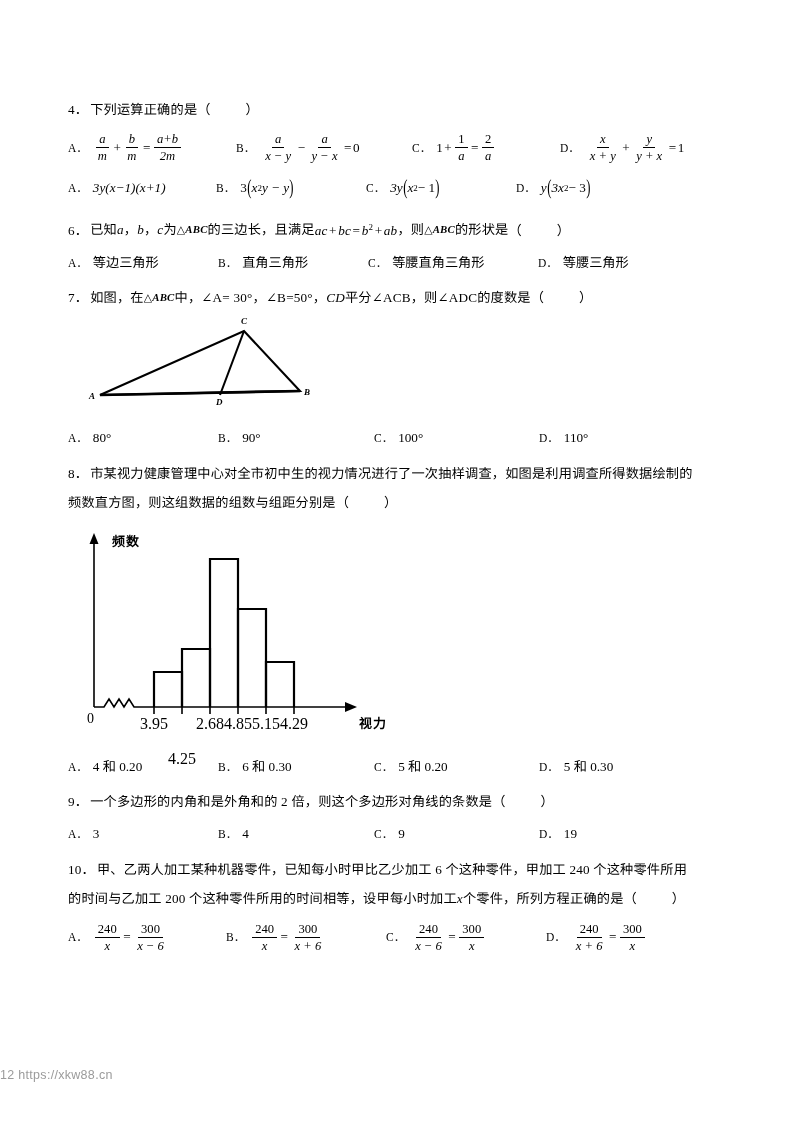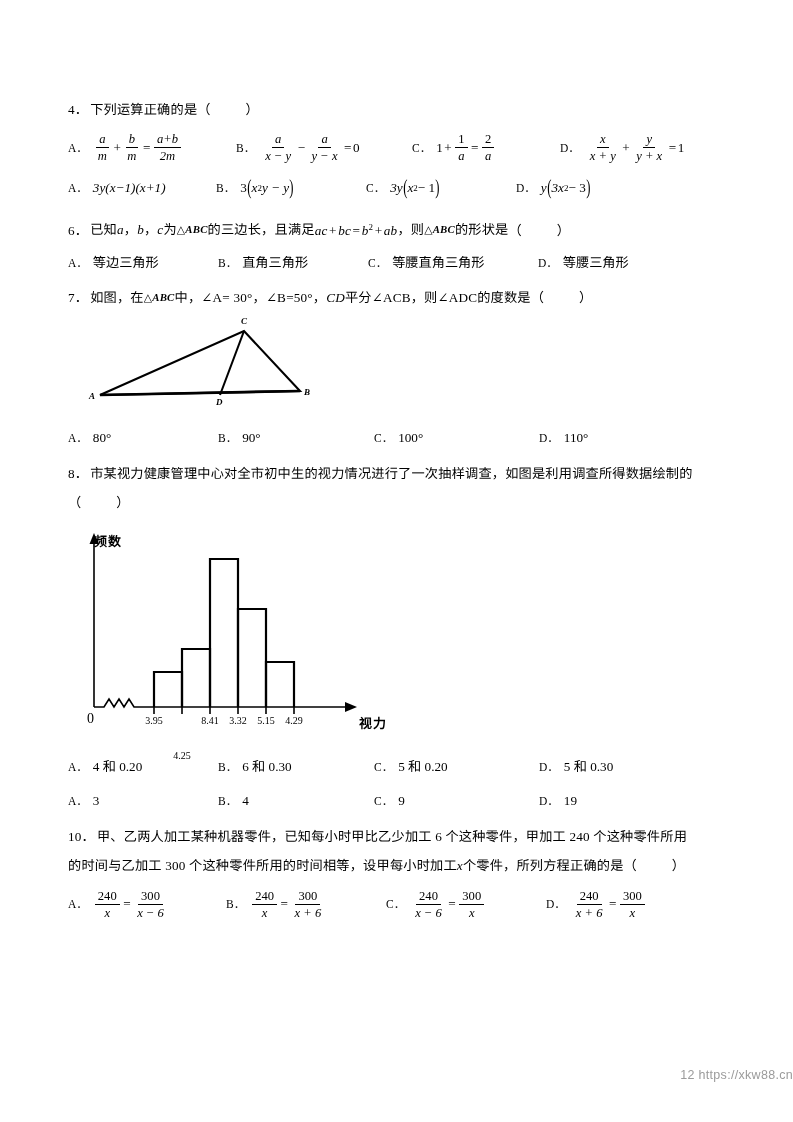--- a/index.html
+++ b/index.html
@@ -150,36 +150,36 @@
   .hist-axis-label {
     position: absolute;
     font-family: "Liberation Sans", "DejaVu Sans", sans-serif;
     font-size: 13px;
     font-weight: 600;
     letter-spacing: 1px;
   }
   .hist-tick {
     position: absolute;
     font-family: "Liberation Serif", "DejaVu Serif", serif;
-    font-size: 10px;
+    font-size: 16px;
     text-align: center;
   }
   .hist-zero {
     position: absolute;
     font-family: "Liberation Serif", "DejaVu Serif", serif;
     font-size: 14px;
   }
 
   
   .footer {
     position: absolute;
     left: 0;
     top: 1068px;
     width: 793px;
-    text-align: right;
+    text-align: left;
     color: #9b9b9b;
     font-family: "Liberation Sans", "DejaVu Sans", sans-serif;
     font-size: 12.5px;
     letter-spacing: 0.3px;
   }
 </style>
 </head>
 <body>
 
 <div class="page">
@@ -347,21 +347,21 @@
         </div>
         <div class="opt">
           <span class="opt-lab">D．</span>
           <span>110°</span>
         </div>
       </div>
     </div>
 
     <div class="q">
       <div class="q-stem wrap" style="width:655px">
-        <span class="q-num">8．</span><span>市某视力健康管理中心对全市初中生的视力情况进行了一次抽样调查，如图是利用调查所得数据绘制的</span><br><span class="paren-blank">&nbsp;</span>
+        <span class="q-num">8．</span><span>市某视力健康管理中心对全市初中生的视力情况进行了一次抽样调查，如图是利用调查所得数据绘制的</span><br><span>频数直方图，则这组数据的组数与组距分别是</span><span class="paren-blank">&nbsp;</span>
       </div>
 
       <div class="fig-hist">
         <svg width="330" height="215" viewBox="0 0 330 215">
 
           <line x1="18" y1="14" x2="18" y2="180" stroke="#000" stroke-width="1.6"></line>
           <polygon points="18,6 13.5,17 22.5,17" fill="#000"></polygon>
 
           <path d="M18,180 L28,180 L33,172 L38,180 L43,172 L48,180 L53,172 L58,180 L63,180" fill="none" stroke="#000" stroke-width="1.6"></path>
           <line x1="63" y1="180" x2="272" y2="180" stroke="#000" stroke-width="1.6"></line>
@@ -378,28 +378,28 @@
           <g stroke="#000" stroke-width="1.6">
             <line x1="78" y1="180" x2="78" y2="187"></line>
             <line x1="106" y1="180" x2="106" y2="187"></line>
             <line x1="134" y1="180" x2="134" y2="187"></line>
             <line x1="162" y1="180" x2="162" y2="187"></line>
             <line x1="190" y1="180" x2="190" y2="187"></line>
             <line x1="218" y1="180" x2="218" y2="187"></line>
           </g>
         </svg>
 
-        <span class="hist-axis-label" style="left:18px; top:4px;">频数</span>
+        <span class="hist-axis-label" style="left:36px; top:4px;">频数</span>
         <span class="hist-axis-label" style="left:283px; top:186px;">视力</span>
         <span class="hist-zero" style="left:11px; top:184px;">0</span>
 
         <span class="hist-tick" style="left:58px;  top:188px; width:40px;">3.95</span>
         <span class="hist-tick" style="left:86px;  top:188px; width:40px;margin-top:35px;">4.25</span>
-        <span class="hist-tick" style="left:114px; top:188px; width:40px;">8.41</span>
-        <span class="hist-tick" style="left:142px; top:188px; width:40px;">3.32</span>
+        <span class="hist-tick" style="left:114px; top:188px; width:40px;">2.68</span>
+        <span class="hist-tick" style="left:142px; top:188px; width:40px;">4.85</span>
         <span class="hist-tick" style="left:170px; top:188px; width:40px;">5.15</span>
         <span class="hist-tick" style="left:198px; top:188px; width:40px;">4.29</span>
       </div>
 
       <div class="opts" style="margin-top:12px">
         <div class="opt" style="width:150px">
           <span class="opt-lab">A．</span>
           <span>4 和 0.20</span>
         </div>
         <div class="opt" style="width:156px">
@@ -411,20 +411,23 @@
           <span>5 和 0.20</span>
         </div>
         <div class="opt">
           <span class="opt-lab">D．</span>
           <span>5 和 0.30</span>
         </div>
       </div>
     </div>
 
     <div class="q">
+      <div class="q-stem">
+        <span class="q-num">9．</span><span>一个多边形的内角和是外角和的 2 倍，则这个多边形对角线的条数是</span><span class="paren-blank">&nbsp;</span>
+      </div>
       <div class="opts">
         <div class="opt" style="width:150px">
           <span class="opt-lab">A．</span>
           <span>3</span>
         </div>
         <div class="opt" style="width:156px">
           <span class="opt-lab">B．</span>
           <span>4</span>
         </div>
         <div class="opt" style="width:165px">
@@ -433,21 +436,21 @@
         </div>
         <div class="opt">
           <span class="opt-lab">D．</span>
           <span>19</span>
         </div>
       </div>
     </div>
 
     <div class="q">
       <div class="q-stem wrap" style="width:660px">
-        <span class="q-num">10．</span><span>甲、乙两人加工某种机器零件，已知每小时甲比乙少加工 6 个这种零件，甲加工 240 个这种零件所用</span><br><span>的时间与乙加工 300 个这种零件所用的时间相等，设甲每小时加工</span><span class="mi">x</span><span>个零件，所列方程正确的是</span><span class="paren-blank">&nbsp;</span>
+        <span class="q-num">10．</span><span>甲、乙两人加工某种机器零件，已知每小时甲比乙少加工 6 个这种零件，甲加工 240 个这种零件所用</span><br><span>的时间与乙加工 200 个这种零件所用的时间相等，设甲每小时加工</span><span class="mi">x</span><span>个零件，所列方程正确的是</span><span class="paren-blank">&nbsp;</span>
       </div>
 
       <div class="opts math">
         <div class="opt" style="width:158px">
           <span class="opt-lab">A．</span>
           <span class="frac">
             <span class="num mn">240</span>
             <span class="den mi">x</span>
           </span>
           <span class="mo">=</span>

